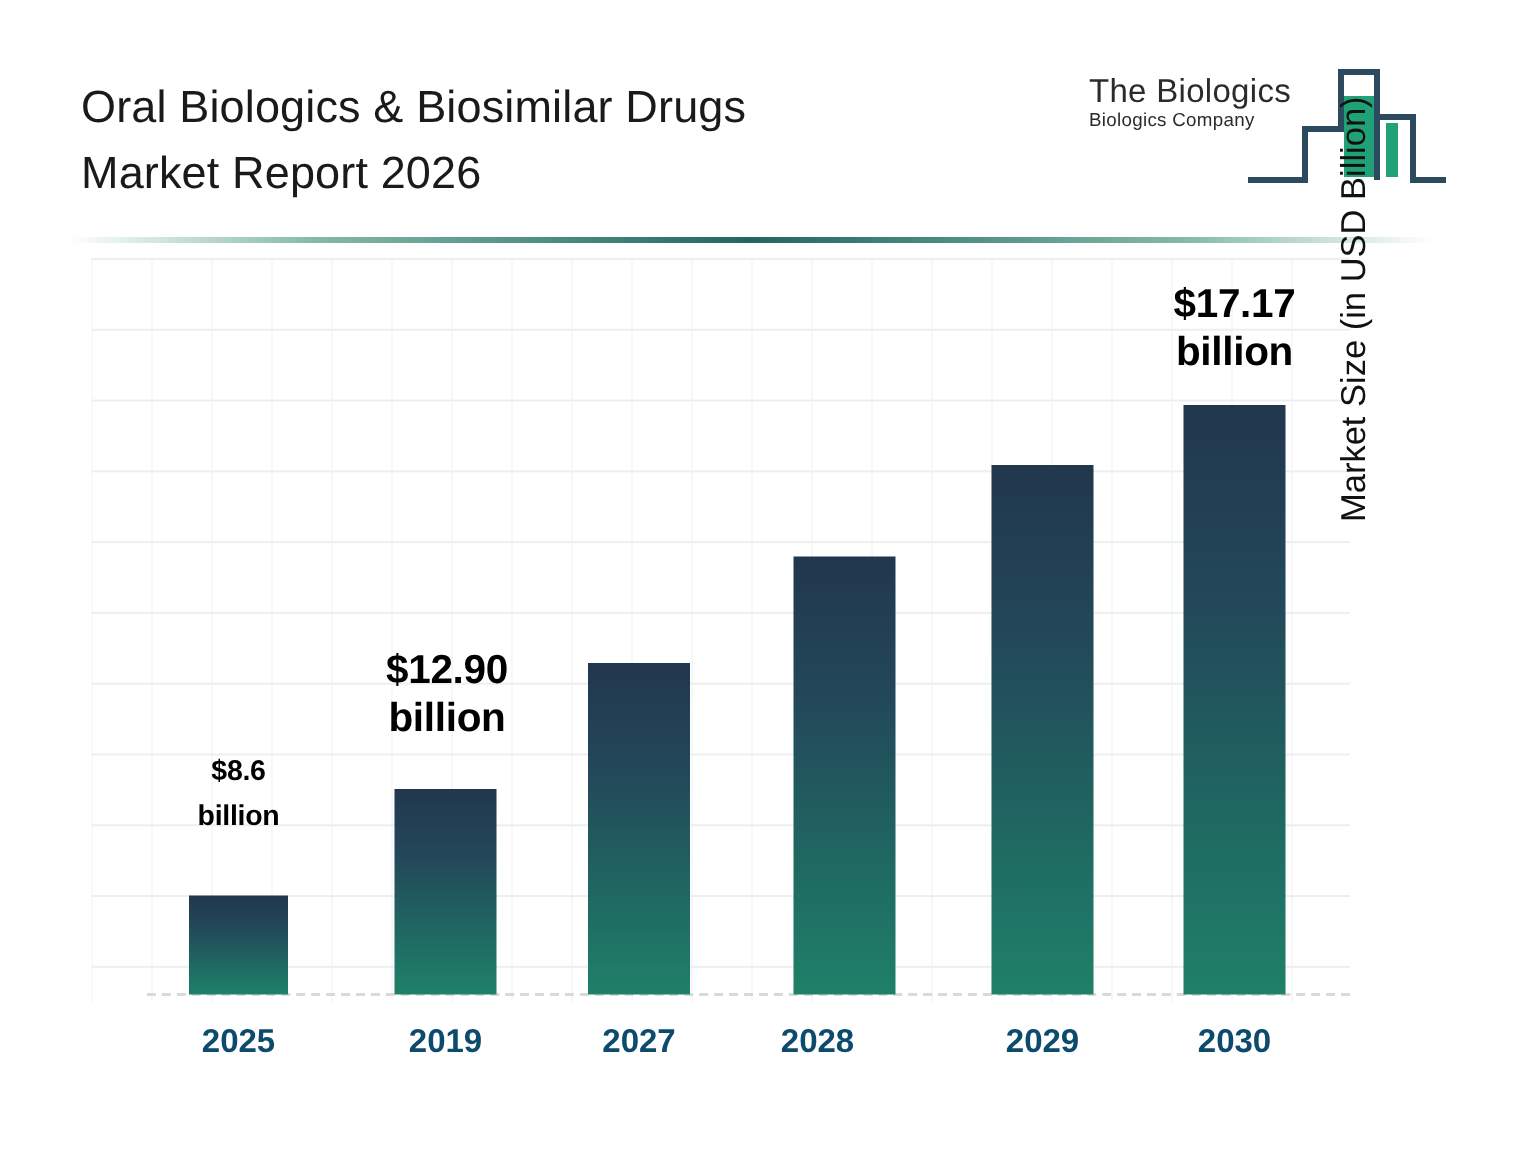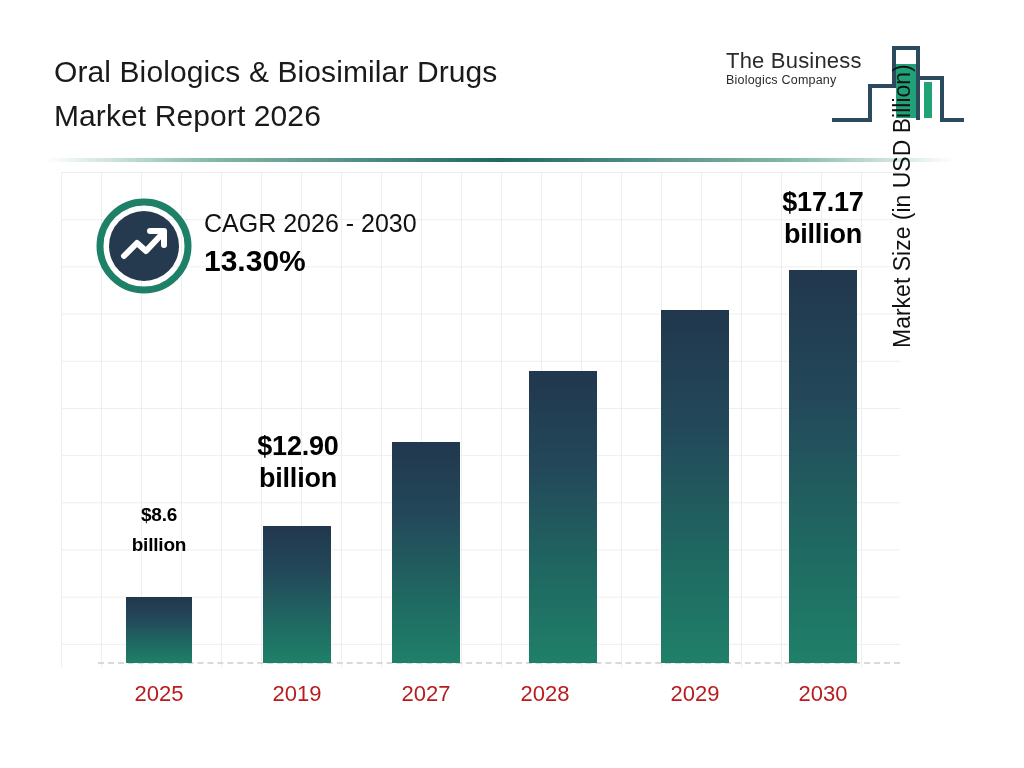--- a/index.html
+++ b/index.html
@@ -138,22 +138,22 @@
     letter-spacing: -0.2px;
   }
   .bar-label.big {
     font-size: 27px;
     line-height: 32px;
   }
   .xtick {
     position: absolute;
     text-align: center;
     font-size: 22px;
-    font-weight: normal;
-    color: #b91c1c;
+    font-weight: bold;
+    color: #0c4a6e;
     top: 681px;
   }
   .ylabel {
     position: absolute;
     left: 889px;
     top: 276px;
     width: 380px;
     transform: rotate(-90deg);
     transform-origin: 36px 36px;
     font-size: 23px;
@@ -198,21 +198,21 @@
 </style>
 </head>
 <body>
 
 <div class="header">
   <div class="report-title">Oral Biologics &amp; Biosimilar Drugs
 Market Report 2026</div>
 
   <div class="logo">
     <div class="logo-text">
-      <div class="line1">The Business</div>
+      <div class="line1">The Biologics</div>
       <div class="line2">Biologics Company</div>
     </div>
     <div class="logo-mark">
       <svg width="136" height="96" viewBox="0 0 136 96">
         <g fill="none" stroke="#2b4a5e" stroke-width="4">
           <path d="M2 84 H40 V50 H64 V12 H88 V84"></path>
           <path d="M88 84 V42 H112 V84 H134"></path>
         </g>
         <rect x="66" y="28" width="20" height="54" fill="#20a177"></rect>
         <rect x="94" y="46" width="8" height="36" fill="#20a177"></rect>
@@ -251,28 +251,14 @@
 
   <div class="xtick" style="left:109px; width:100px;">2025</div>
   <div class="xtick" style="left:247px; width:100px;">2019</div>
   <div class="xtick" style="left:376px; width:100px;">2027</div>
   <div class="xtick" style="left:495px; width:100px;">2028</div>
   <div class="xtick" style="left:645px; width:100px;">2029</div>
   <div class="xtick" style="left:773px; width:100px;">2030</div>
 
   <div class="ylabel">Market Size (in USD Billion)</div>
 
-  <div class="cagr">
-    <div class="cagr-circle">
-      <svg width="96" height="96" viewBox="0 0 96 96">
-        <circle cx="48" cy="48" r="44" fill="none" stroke="#1f8068" stroke-width="7"></circle>
-        <circle cx="48" cy="48" r="35" fill="#25394f"></circle>
-        <path d="M28 58 L41 45 L50 53 L66 36" fill="none" stroke="#ffffff" stroke-width="6" stroke-linecap="round" stroke-linejoin="round"></path>
-        <path d="M54 33 H68 V47" fill="none" stroke="#ffffff" stroke-width="6" stroke-linecap="round" stroke-linejoin="round"></path>
-      </svg>
-    </div>
-    <div class="cagr-text">
-      <div class="cagr-title">CAGR 2026 - 2030</div>
-      <div class="cagr-value">13.30%</div>
-    </div>
-  </div>
 
 </div>
 
 </body></html>

